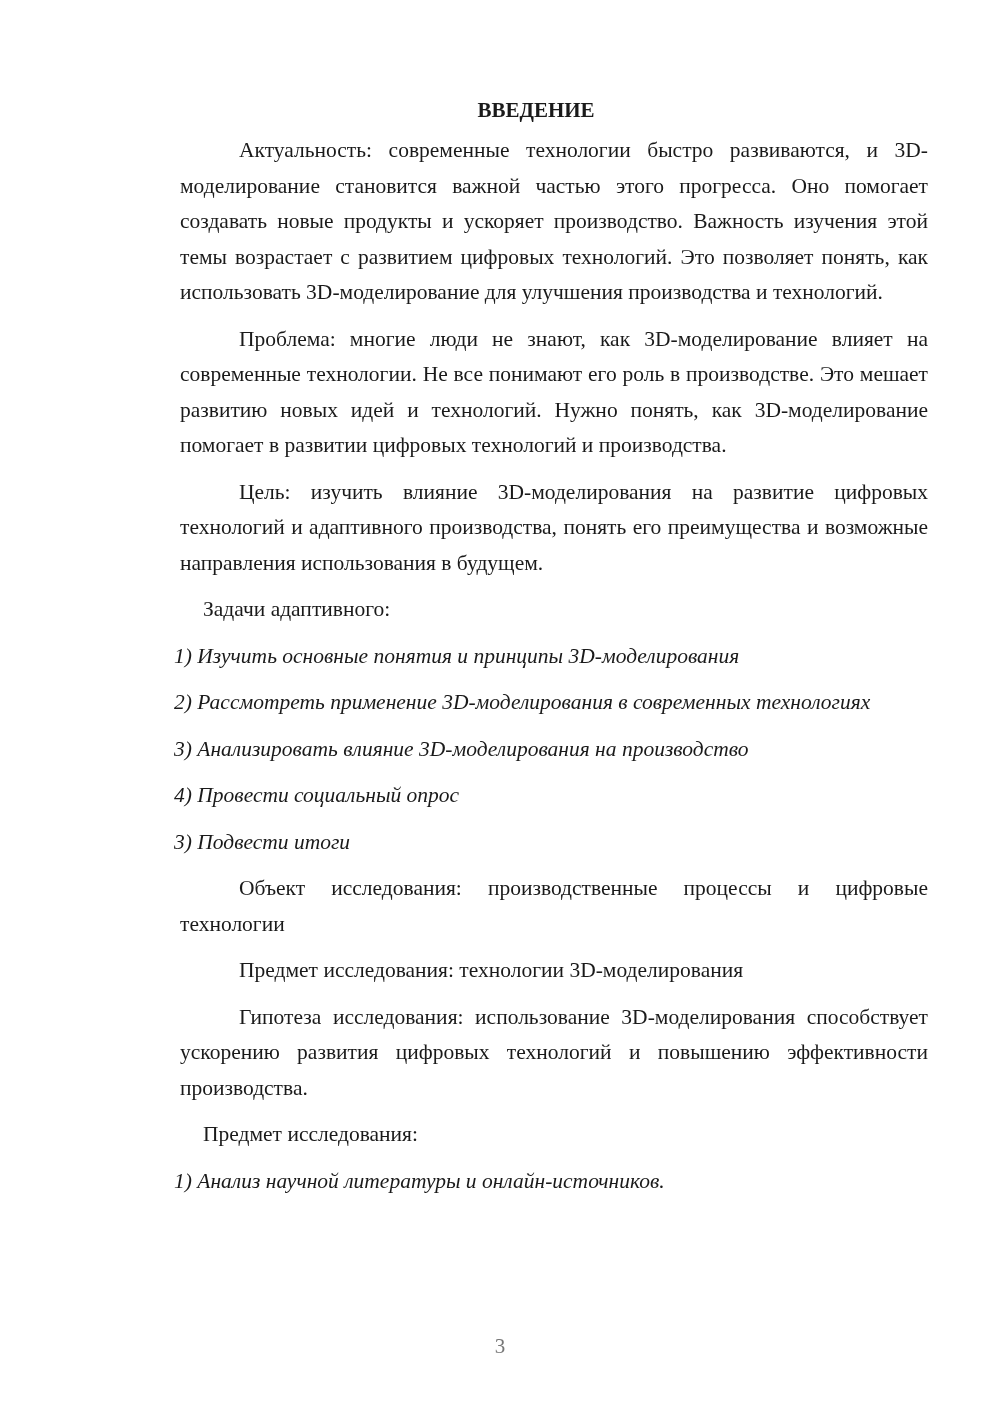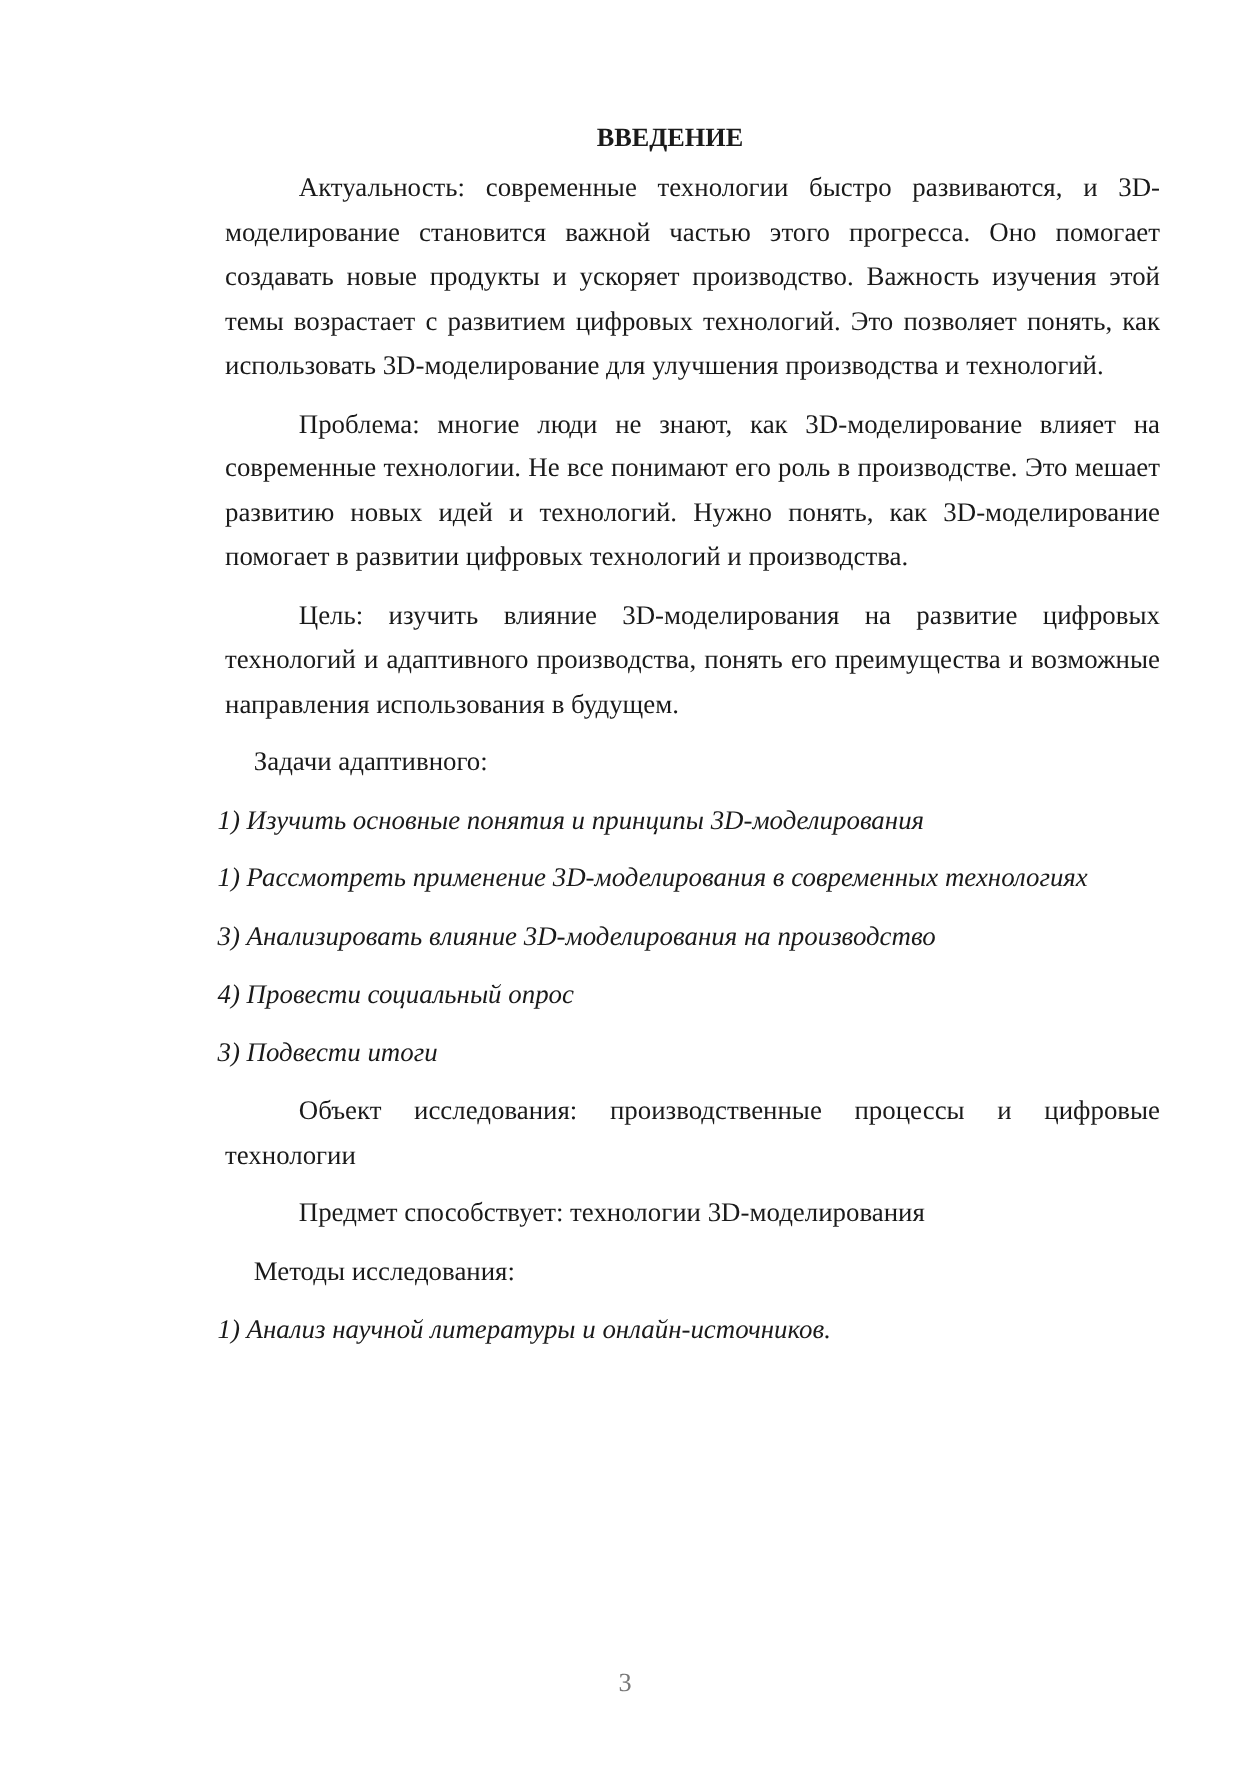--- a/index.html
+++ b/index.html
@@ -42,29 +42,30 @@
   <div class="content">
     <h1 class="heading">ВВЕДЕНИЕ</h1>
 
     <p class="para">Актуальность: современные технологии быстро развиваются, и 3D-моделирование становится важной частью этого прогресса. Оно помогает создавать новые продукты и ускоряет производство. Важность изучения этой темы возрастает с развитием цифровых технологий. Это позволяет понять, как использовать 3D-моделирование для улучшения производства и технологий.</p>
     <p class="para">Проблема: многие люди не знают, как 3D-моделирование влияет на современные технологии. Не все понимают его роль в производстве. Это мешает развитию новых идей и технологий. Нужно понять, как 3D-моделирование помогает в развитии цифровых технологий и производства.</p>
     <p class="para">Цель: изучить влияние 3D-моделирования на развитие цифровых технологий и адаптивного производства, понять его преимущества и возможные направления использования в будущем.</p>
 
     <p class="label-para">Задачи адаптивного:</p>
     <div>
       <p class="list-item single">1) Изучить основные понятия и принципы 3D-моделирования</p>
-      <p class="list-item">1) Рассмотреть применение 3D-моделирования в современных технологиях</p>
+      <p class="list-item">2) Рассмотреть применение 3D-моделирования в современных технологиях</p>
       <p class="list-item single">3) Анализировать влияние 3D-моделирования на производство</p>
       <p class="list-item single">4) Провести социальный опрос</p>
       <p class="list-item single">3) Подвести итоги</p>
     </div>
 
     <p class="para">Объект исследования: производственные процессы и цифровые технологии</p>
-    <p class="para">Предмет способствует: технологии 3D-моделирования</p>
+    <p class="para">Предмет исследования: технологии 3D-моделирования</p>
+    <p class="para">Гипотеза исследования: использование 3D-моделирования способствует ускорению развития цифровых технологий и повышению эффективности производства.</p>
 
-    <p class="label-para">Методы исследования:</p>
+    <p class="label-para">Предмет исследования:</p>
     <div>
       <p class="list-item single">1) Анализ научной литературы и онлайн-источников.</p>
     </div>
   </div>
 
   <div class="page-number">3</div>
 </div>
 
 </body></html>

